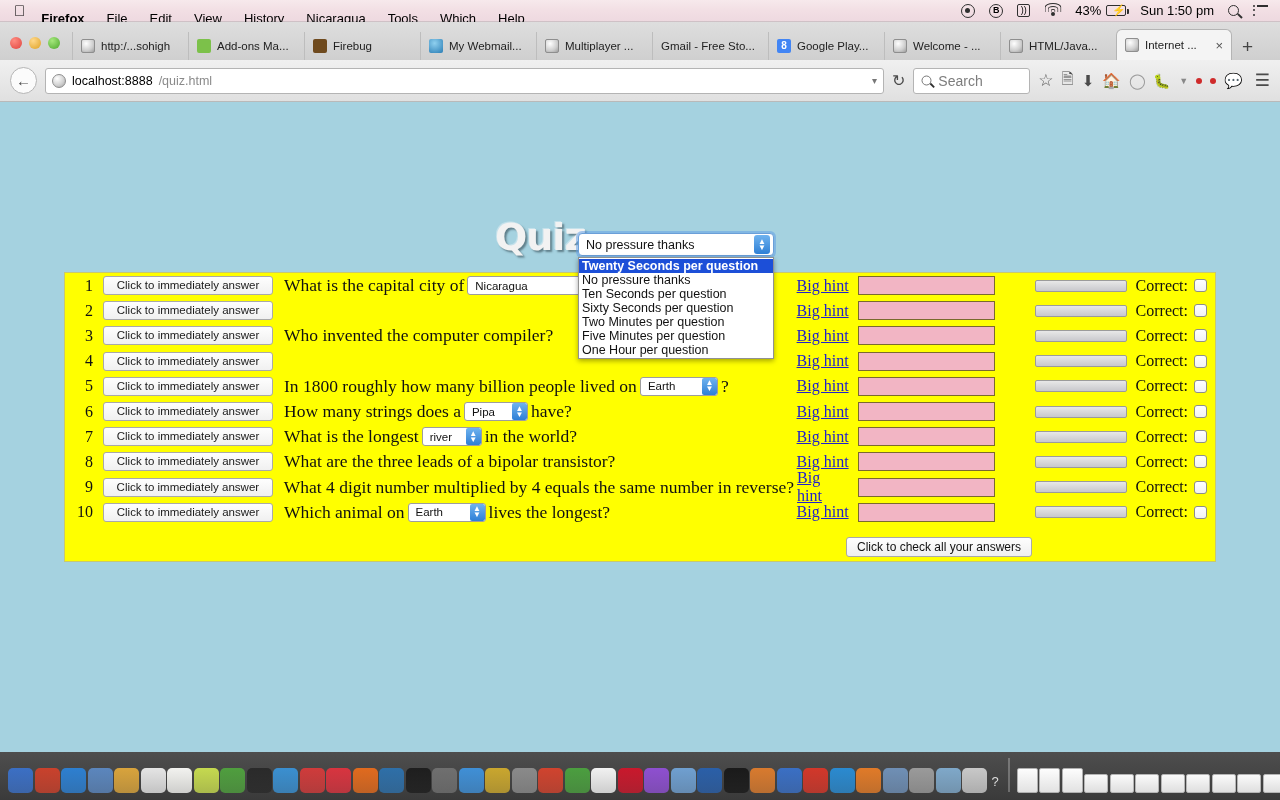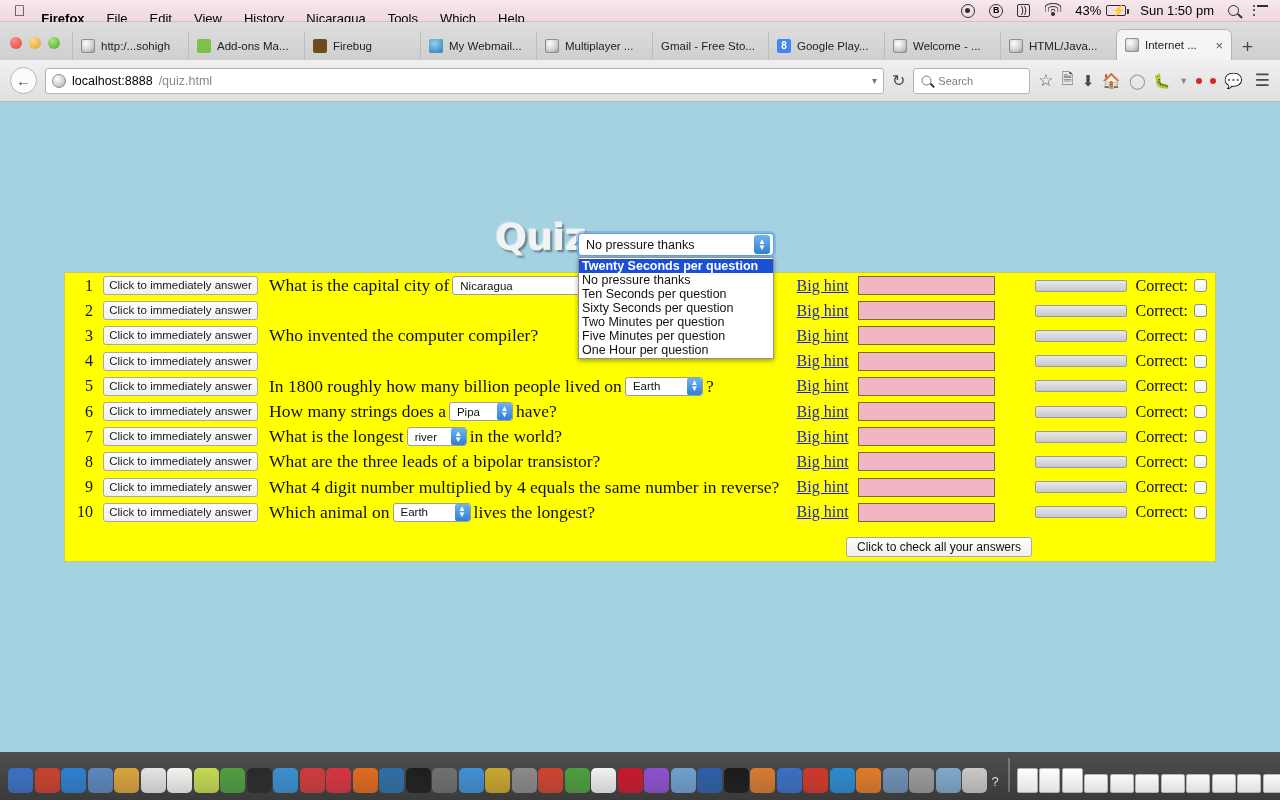--- a/index.html
+++ b/index.html
@@ -89,40 +89,40 @@
              justify-content:center; font-size:15px; color:#4a4a4a; }
   #urlbar { flex:1; height:26px; background:#fff; border:1px solid #b4b4b4;
             border-radius:3px; display:flex; align-items:center; padding:0 6px; gap:6px;
             font-size:12.5px; color:#222; }
   #urlbar .fv-globe { width:14px; height:14px; flex:0 0 14px; }
   #urlbar .urlhost { color:#000; }
   #urlbar .gray { color:#8a8a8a; }
   .navicon { color:#4a4a4a; display:flex; align-items:center; justify-content:center; }
   #searchbar { width:117px; height:26px; background:#fff; border:1px solid #b4b4b4;
                border-radius:3px; display:flex; align-items:center; gap:6px;
-               padding:0 7px; font-size:11px; color:#7d7d7d; }
+               padding:0 7px; font-size:14px; color:#7d7d7d; }
   .star { font-size:17px; color:#5a5a5a; }
   .dot-r { width:6px;height:6px;border-radius:50%;background:#cf2b2b;display:inline-block; }
 
   
   #page { position:absolute; top:102px; left:0; width:1280px; height:650px;
           background:#a5d2e0; overflow:hidden; }
 
   #quiz-title { position:absolute; left:495px; top:113px; font-size:38px;
     font-weight:bold; color:#f2f2f2; letter-spacing:-1px;
     font-family:"DejaVu Sans", sans-serif;
     text-shadow: 2px 2px 2px rgba(40,60,70,.55), -1px -1px 0 rgba(255,255,255,.35); }
 
   #panel { position:absolute; left:64px; top:170px; width:1152px; height:290px;
            background:#ffff00; border:1px solid #c8c870; }
 
   .qrow { display:flex; align-items:center; height:25.2px; padding-left:6px; }
   .qnum { width:22px; text-align:right; font-size:16px; color:#111;
           font-family:"Liberation Serif", serif; }
-  .immbtn { margin-left:10px; width:155px; height:19px; background:linear-gradient(to bottom,#fefefe,#f0f0f0);
+  .immbtn { margin-left:10px; width:170px; height:19px; background:linear-gradient(to bottom,#fefefe,#f0f0f0);
             border:1px solid #a9a9a9; border-radius:3px; font-size:11.5px; color:#1a1a1a;
             text-align:center; line-height:17px; font-family:"Liberation Sans", sans-serif; }
   .qtext { margin-left:8px; font-family:"Liberation Serif", serif; font-size:17.5px;
            color:#111; display:flex; align-items:center; white-space:nowrap; }
   .qtext .seg { margin:0 3px; }
 
   .inlsel { display:inline-flex; align-items:center; height:19px; background:#fff;
             border:1px solid #9d9d9d; border-radius:3px; font-family:"Liberation Sans", sans-serif;
             font-size:11.5px; color:#111; padding-left:7px; position:relative; overflow:hidden; }
   .inlsel .arrows { width:15px; height:17px; margin-left:auto;

